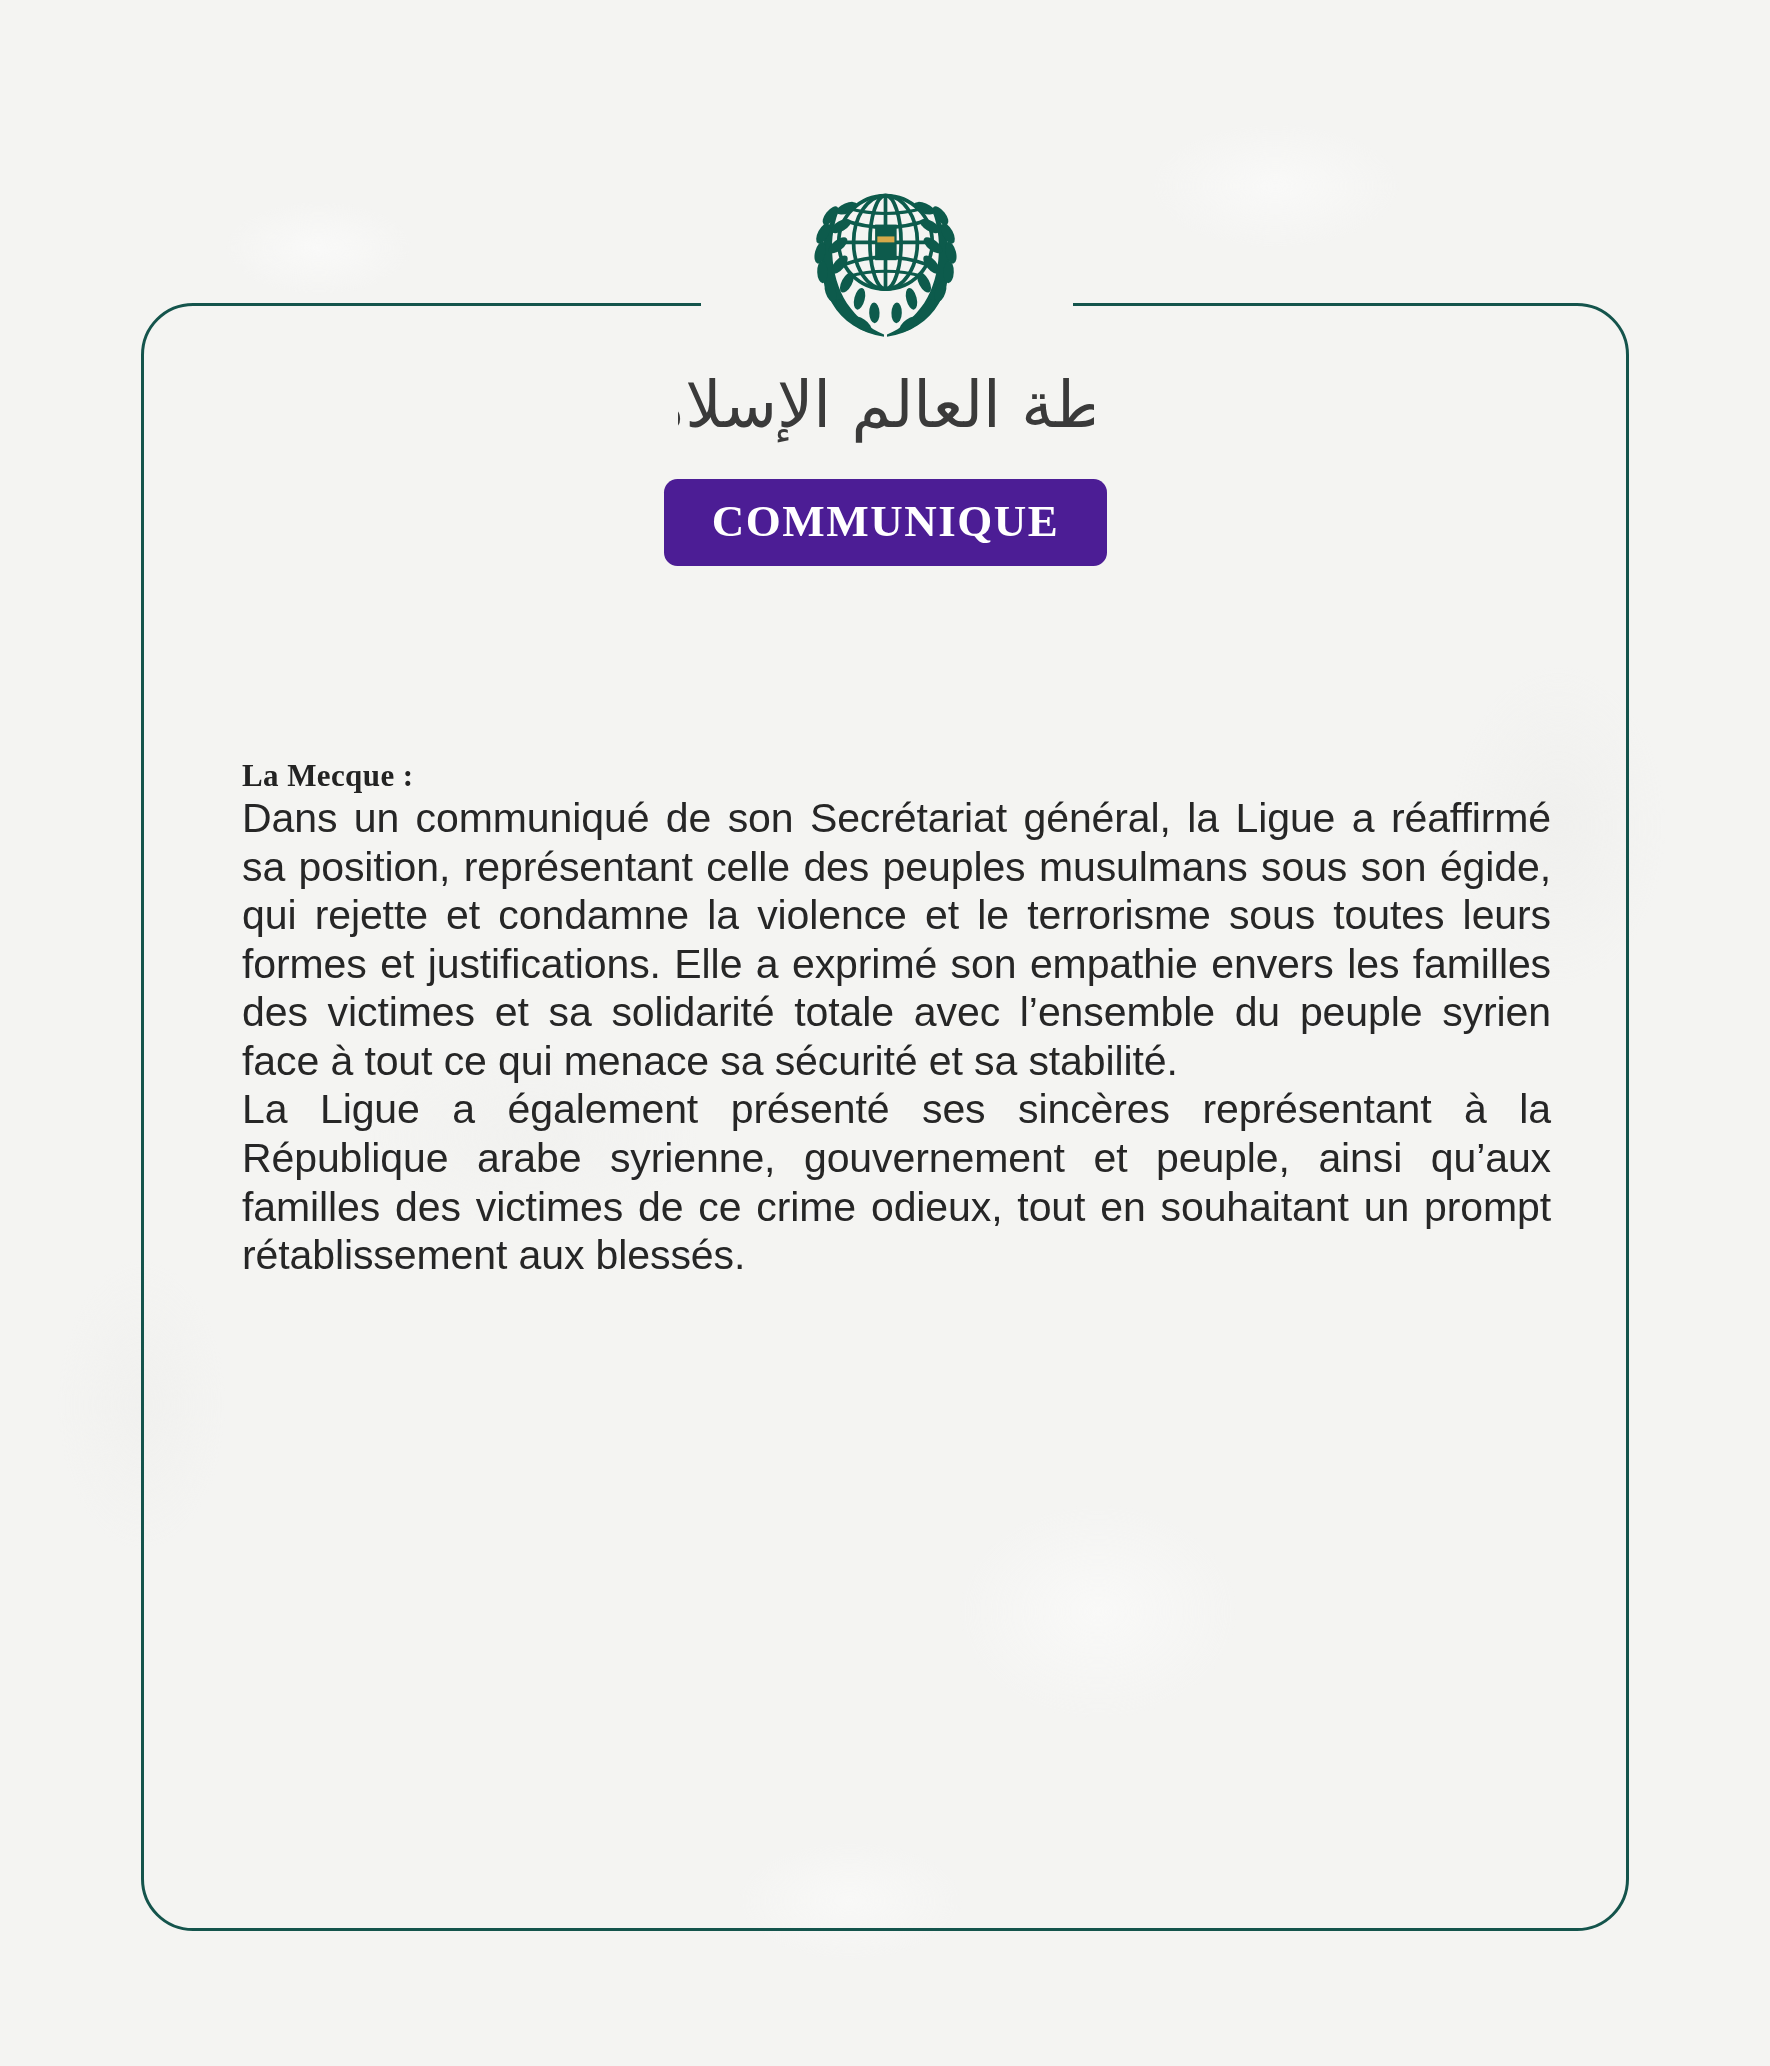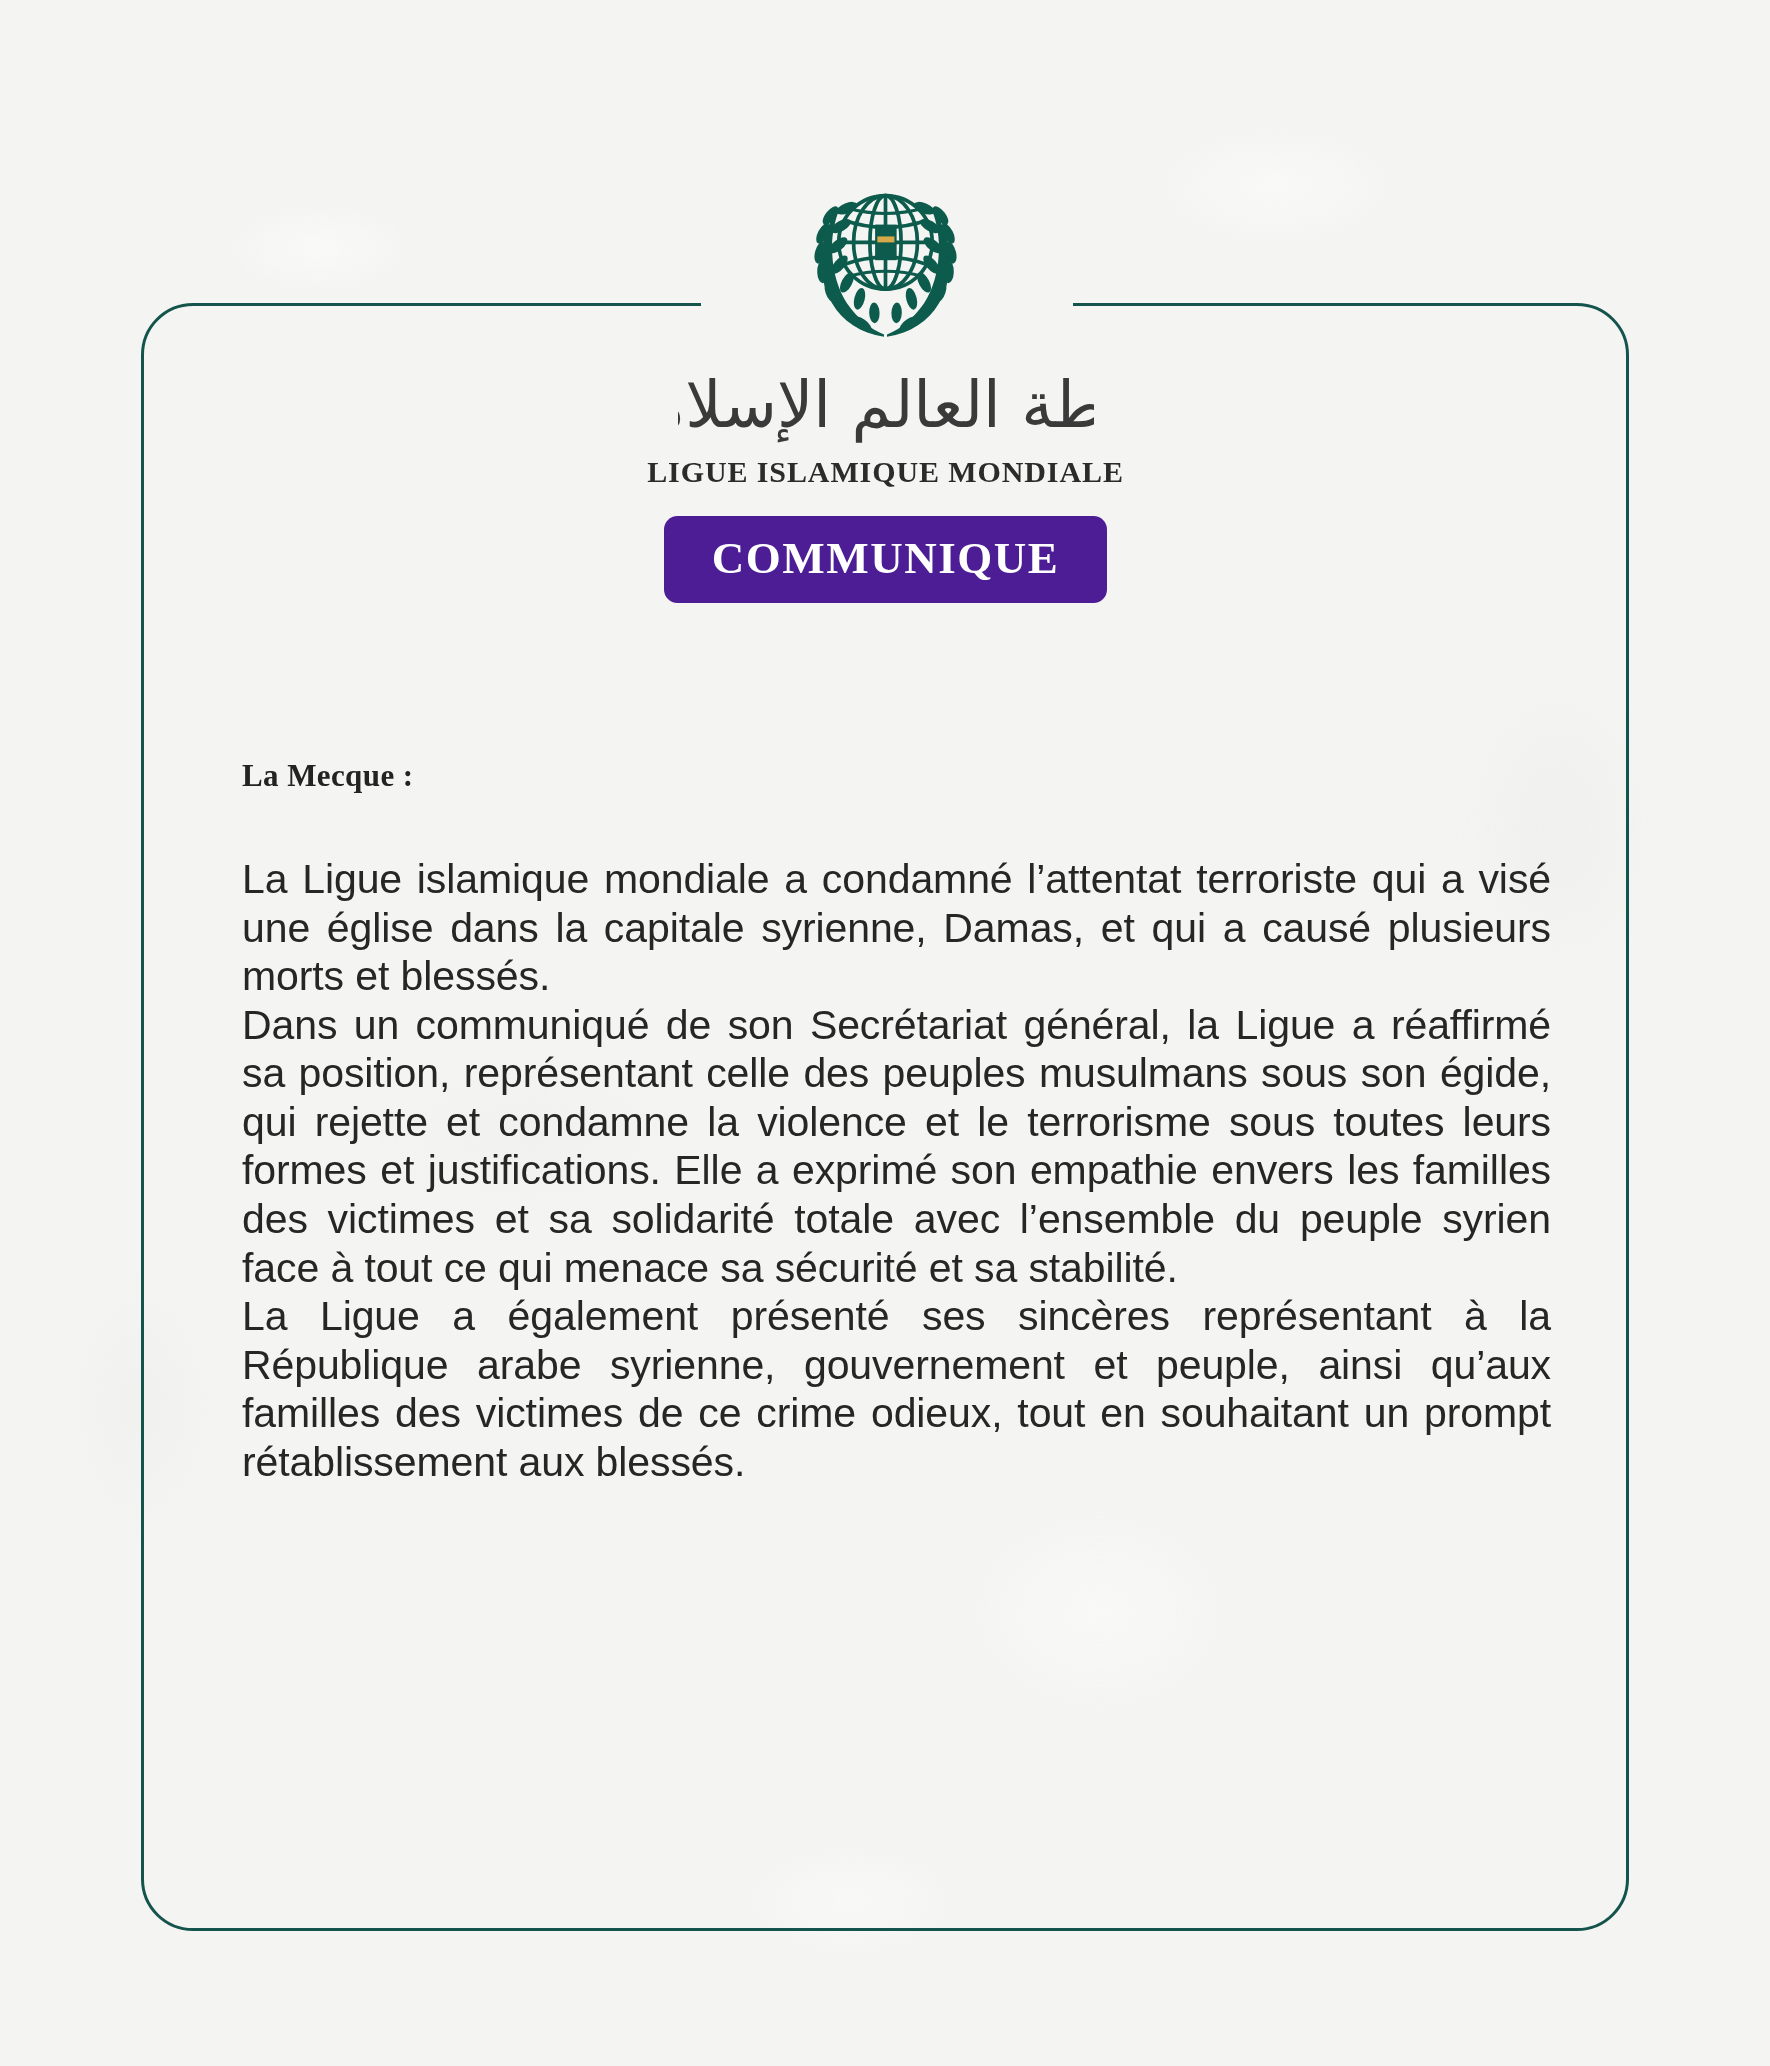--- a/index.html
+++ b/index.html
@@ -207,28 +207,26 @@
       <ellipse cx="165" cy="184" rx="15" ry="7" transform="rotate(76 165 184)"></ellipse>
       <ellipse cx="162" cy="218" rx="15" ry="7" transform="rotate(146 162 218)"></ellipse>
       <ellipse cx="145" cy="203" rx="14" ry="7" transform="rotate(92 145 203)"></ellipse>
     </g>
   </svg>
 
   <svg class="arabic-title" viewBox="0 0 560 130">
     <text x="280" y="96" text-anchor="middle" font-family="'DejaVu Sans', sans-serif" font-size="86" fill="#3a3a3a">رابطة العالم الإسلامي</text>
   </svg>
 
-  <div class="org-name">LIGUE ISLAMIQUE MONDIALE</div>
 
   <div class="badge">COMMUNIQUE</div>
 </div>
 
 <div class="content">
 
   <p class="dateline">La Mecque :</p>
 
-  <p class="para first-para">La Ligue islamique mondiale a condamné l’attentat terroriste qui a visé une église dans la capitale syrienne, Damas, et qui a causé plusieurs morts et blessés.</p>
 
   <p class="para">Dans un communiqué de son Secrétariat général, la Ligue a réaffirmé sa position, représentant celle des peuples musulmans sous son égide, qui rejette et condamne la violence et le terrorisme sous toutes leurs formes et justifications. Elle a exprimé son empathie  envers les familles des victimes et sa solidarité totale avec l’ensemble du peuple syrien face à tout ce qui menace sa sécurité et sa stabilité.</p>
 
   <p class="para">La Ligue a également présenté ses sincères représentant à la République arabe syrienne, gouvernement et peuple, ainsi qu’aux familles des victimes de ce crime odieux, tout en souhaitant un prompt rétablissement aux blessés.</p>
 </div>
 
 
 </body></html>

